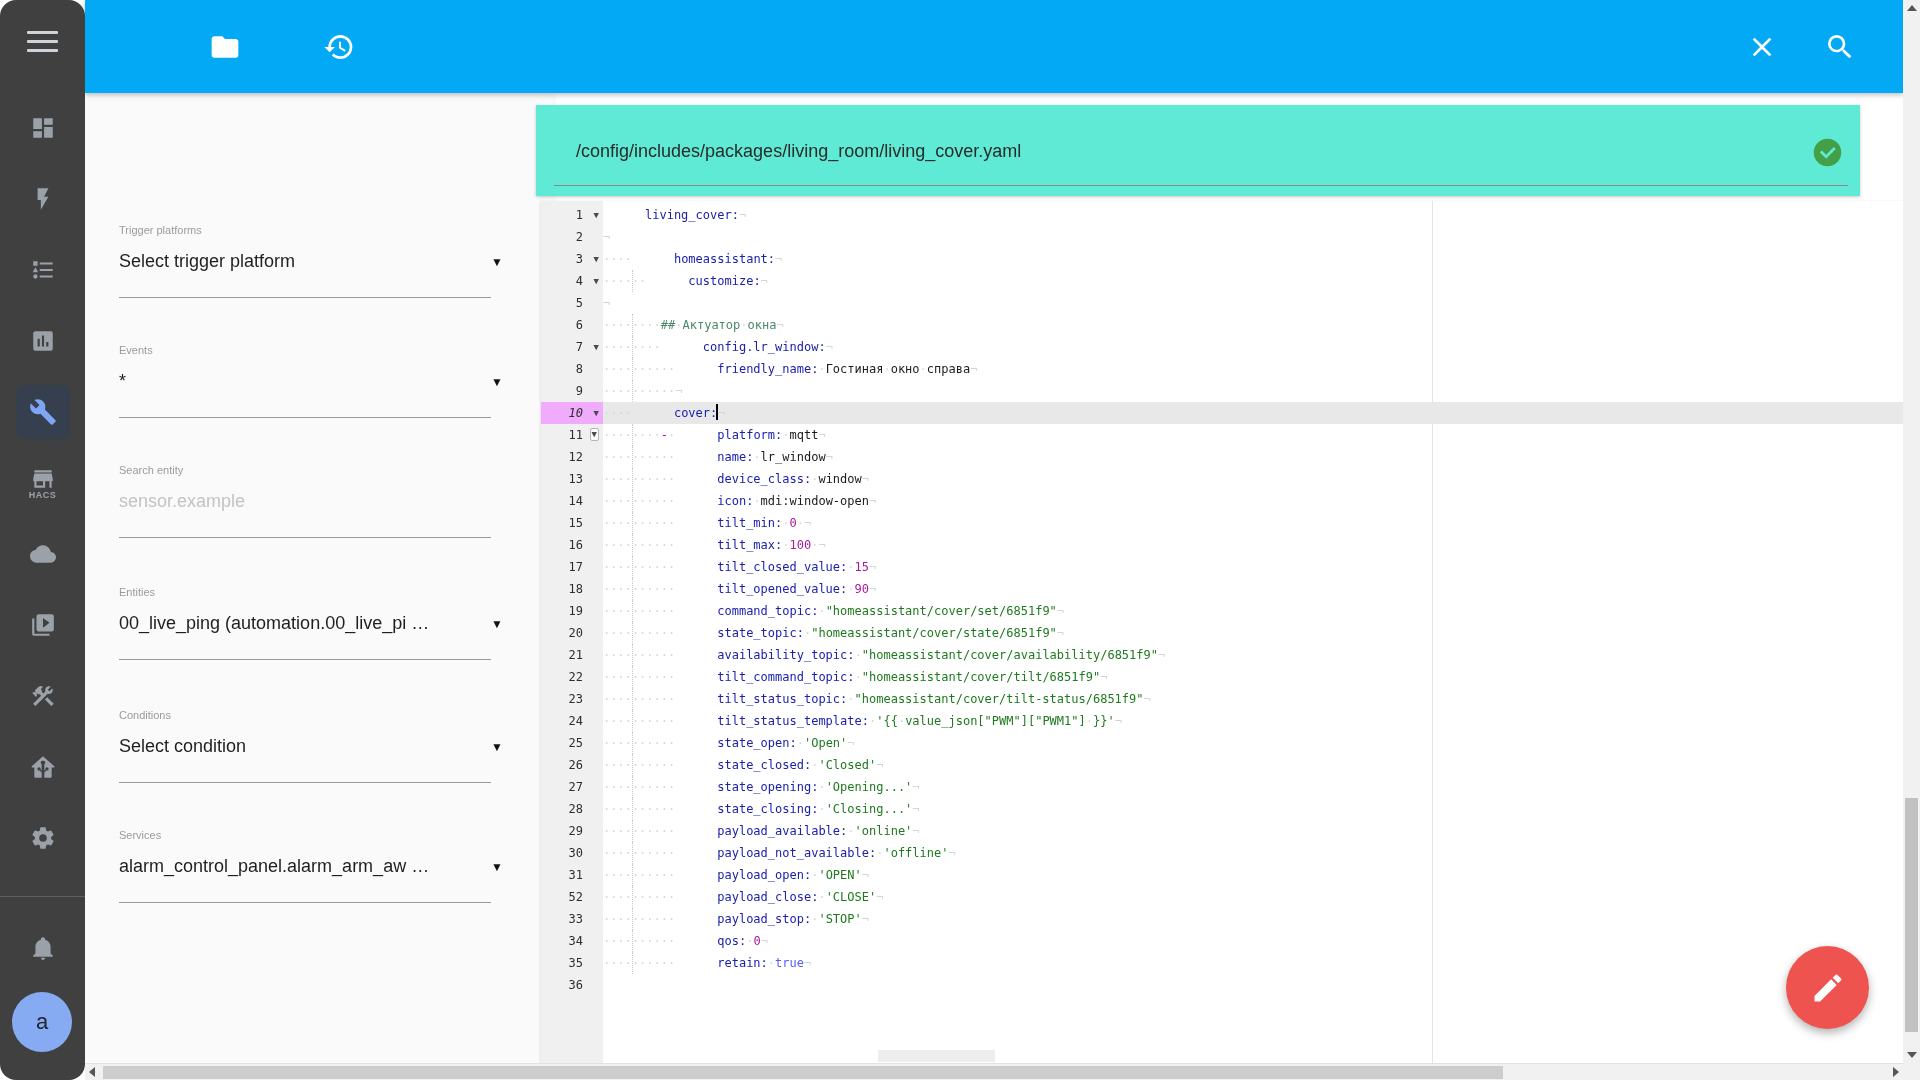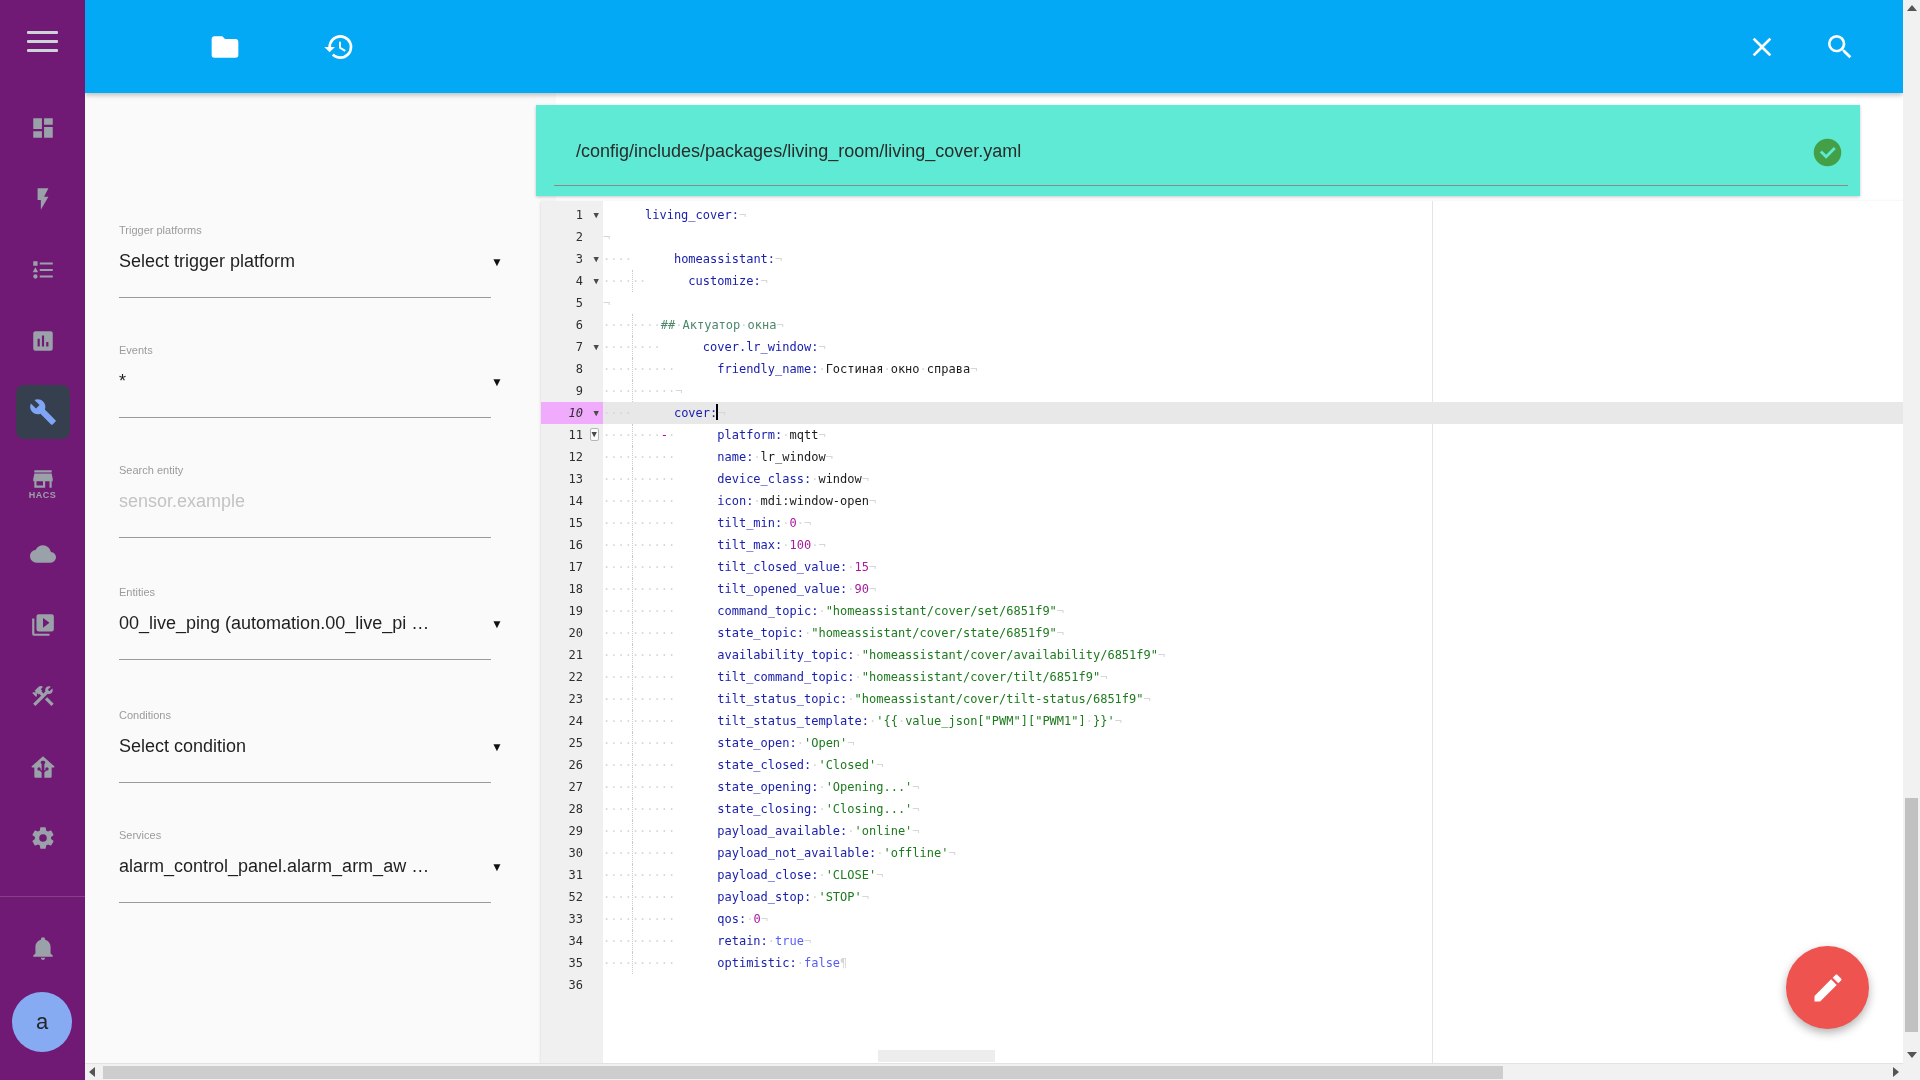--- a/index.html
+++ b/index.html
@@ -2,21 +2,21 @@
 <html><head>
 <meta charset="utf-8">
 <style>
   * { margin:0; padding:0; box-sizing:border-box; }
   html,body { width:1920px; height:1080px; overflow:hidden; background:#fff;
               font-family:"Liberation Sans", sans-serif; }
   .abs { position:absolute; }
   #app { position:relative; width:1920px; height:1080px; background:#ffffff; }
 
   
-  #sidebar { left:0; top:0; width:85px; height:1080px; background:#701a75; z-index:30; }
+  #sidebar { left:0; top:0; width:85px; height:1080px; background:#404040; z-index:30;border-radius:16px; }
   .hamburger { left:27px; top:31px; width:31px; height:22px; cursor:pointer; }
   .hamburger i { display:block; height:3px; margin-bottom:6px; background:#ced3da; border-radius:1px; }
   .side-item { left:0; width:85px; height:70px; display:flex; align-items:center; justify-content:center; flex-direction:column; cursor:pointer; }
   .side-item svg { width:26px; height:26px; fill:#9ba1a9; }
   .side-item .hacs-label { font-size:9px; letter-spacing:.5px; color:#9ba1a9; margin-top:-2px; font-weight:bold; }
   .side-item.active .tile { width:54px; height:54px; background:#363f4d; border-radius:8px; display:flex; align-items:center; justify-content:center; }
   .side-item.active svg { fill:#7fa5f6; width:28px; height:28px; }
   #side-divider { left:0; top:896px; width:85px; height:1px; background:rgba(255,255,255,.16); }
   #bell { left:0; top:913px; }
   #avatar { left:12px; top:992px; width:60px; height:60px; border-radius:50%; background:#86abf3;
@@ -270,21 +270,21 @@
         <div class="grow">35</div>
         <div class="grow">36</div>
       </div>
     <div id="code">
         <div class="cline"><span class="tok-k">living_cover:</span><span class="sp">¬</span></div>
         <div class="cline"><span class="sp">¬</span></div>
         <div class="cline"><span class="sp">····</span><span class="tok-k">homeassistant:</span><span class="sp">¬</span></div>
         <div class="cline"><i class="guide"></i><span class="sp">······</span><span class="tok-k">customize:</span><span class="sp">¬</span></div>
         <div class="cline"><span class="sp">¬</span></div>
         <div class="cline"><i class="guide"></i><span class="sp">········</span><span class="tok-c">##<span class="sp">·</span>Актуатор<span class="sp">·</span>окна</span><span class="sp">¬</span></div>
-        <div class="cline"><i class="guide"></i><span class="sp">········</span><span class="tok-k">cover.lr_window:</span><span class="sp">¬</span></div>
+        <div class="cline"><i class="guide"></i><span class="sp">········</span><span class="tok-k">config.lr_window:</span><span class="sp">¬</span></div>
         <div class="cline"><i class="guide"></i><span class="sp">··········</span><span class="tok-k">friendly_name:</span><span class="sp">·</span><span class="tok-t">Гостиная<span class="sp">·</span>окно<span class="sp">·</span>справа</span><span class="sp">¬</span></div>
         <div class="cline"><i class="guide"></i><span class="sp">··········</span><span class="sp">¬</span></div>
         <div class="cline active"><span class="sp">····</span><span class="tok-k">cover:</span><span class="caret"></span><span class="sp">¬</span></div>
         <div class="cline"><i class="guide"></i><span class="sp">········</span><span class="tok-d">-</span><span class="sp">·</span><span class="tok-k">platform:</span><span class="sp">·</span><span class="tok-t">mqtt</span><span class="sp">¬</span></div>
         <div class="cline"><i class="guide"></i><span class="sp">··········</span><span class="tok-k">name:</span><span class="sp">·</span><span class="tok-t">lr_window</span><span class="sp">¬</span></div>
         <div class="cline"><i class="guide"></i><span class="sp">··········</span><span class="tok-k">device_class:</span><span class="sp">·</span><span class="tok-t">window</span><span class="sp">¬</span></div>
         <div class="cline"><i class="guide"></i><span class="sp">··········</span><span class="tok-k">icon:</span><span class="sp">·</span><span class="tok-t">mdi:window-open</span><span class="sp">¬</span></div>
         <div class="cline"><i class="guide"></i><span class="sp">··········</span><span class="tok-k">tilt_min:</span><span class="sp">·</span><span class="tok-n">0</span><span class="sp">·</span><span class="sp">¬</span></div>
         <div class="cline"><i class="guide"></i><span class="sp">··········</span><span class="tok-k">tilt_max:</span><span class="sp">·</span><span class="tok-n">100</span><span class="sp">·</span><span class="sp">¬</span></div>
         <div class="cline"><i class="guide"></i><span class="sp">··········</span><span class="tok-k">tilt_closed_value:</span><span class="sp">·</span><span class="tok-n">15</span><span class="sp">¬</span></div>
@@ -294,25 +294,25 @@
         <div class="cline"><i class="guide"></i><span class="sp">··········</span><span class="tok-k">availability_topic:</span><span class="sp">·</span><span class="tok-s">"homeassistant/cover/availability/6851f9"</span><span class="sp">¬</span></div>
         <div class="cline"><i class="guide"></i><span class="sp">··········</span><span class="tok-k">tilt_command_topic:</span><span class="sp">·</span><span class="tok-s">"homeassistant/cover/tilt/6851f9"</span><span class="sp">¬</span></div>
         <div class="cline"><i class="guide"></i><span class="sp">··········</span><span class="tok-k">tilt_status_topic:</span><span class="sp">·</span><span class="tok-s">"homeassistant/cover/tilt-status/6851f9"</span><span class="sp">¬</span></div>
         <div class="cline"><i class="guide"></i><span class="sp">··········</span><span class="tok-k">tilt_status_template:</span><span class="sp">·</span><span class="tok-s">'{{<span class="sp">·</span>value_json["PWM"]["PWM1"]<span class="sp">·</span>}}'</span><span class="sp">¬</span></div>
         <div class="cline"><i class="guide"></i><span class="sp">··········</span><span class="tok-k">state_open:</span><span class="sp">·</span><span class="tok-s">'Open'</span><span class="sp">¬</span></div>
         <div class="cline"><i class="guide"></i><span class="sp">··········</span><span class="tok-k">state_closed:</span><span class="sp">·</span><span class="tok-s">'Closed'</span><span class="sp">¬</span></div>
         <div class="cline"><i class="guide"></i><span class="sp">··········</span><span class="tok-k">state_opening:</span><span class="sp">·</span><span class="tok-s">'Opening...'</span><span class="sp">¬</span></div>
         <div class="cline"><i class="guide"></i><span class="sp">··········</span><span class="tok-k">state_closing:</span><span class="sp">·</span><span class="tok-s">'Closing...'</span><span class="sp">¬</span></div>
         <div class="cline"><i class="guide"></i><span class="sp">··········</span><span class="tok-k">payload_available:</span><span class="sp">·</span><span class="tok-s">'online'</span><span class="sp">¬</span></div>
         <div class="cline"><i class="guide"></i><span class="sp">··········</span><span class="tok-k">payload_not_available:</span><span class="sp">·</span><span class="tok-s">'offline'</span><span class="sp">¬</span></div>
+        <div class="cline"><i class="guide"></i><span class="sp">··········</span><span class="tok-k">payload_open:</span><span class="sp">·</span><span class="tok-s">'OPEN'</span><span class="sp">¬</span></div>
         <div class="cline"><i class="guide"></i><span class="sp">··········</span><span class="tok-k">payload_close:</span><span class="sp">·</span><span class="tok-s">'CLOSE'</span><span class="sp">¬</span></div>
         <div class="cline"><i class="guide"></i><span class="sp">··········</span><span class="tok-k">payload_stop:</span><span class="sp">·</span><span class="tok-s">'STOP'</span><span class="sp">¬</span></div>
         <div class="cline"><i class="guide"></i><span class="sp">··········</span><span class="tok-k">qos:</span><span class="sp">·</span><span class="tok-n">0</span><span class="sp">¬</span></div>
         <div class="cline"><i class="guide"></i><span class="sp">··········</span><span class="tok-k">retain:</span><span class="sp">·</span><span class="tok-b">true</span><span class="sp">¬</span></div>
-        <div class="cline"><i class="guide"></i><span class="sp">··········</span><span class="tok-k">optimistic:</span><span class="sp">·</span><span class="tok-b">false</span><span class="sp">¶</span></div>
       </div>
     <div id="editor-hthumb"></div>
   </div>
 
   <div id="fab" class="abs">
       <svg viewBox="0 0 24 24">
         <path d="M20.71,7.04C21.1,6.65 21.1,6 20.71,5.63L18.37,3.29C18,2.9 17.35,2.9 16.96,3.29L15.12,5.12L18.87,8.87M3,17.25V21H6.75L17.81,9.93L14.06,6.18L3,17.25Z"></path>
       </svg>
     </div>
 

